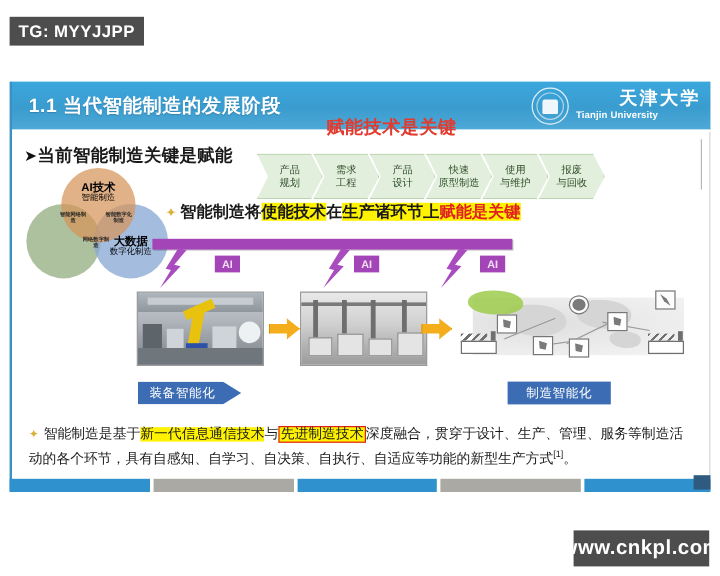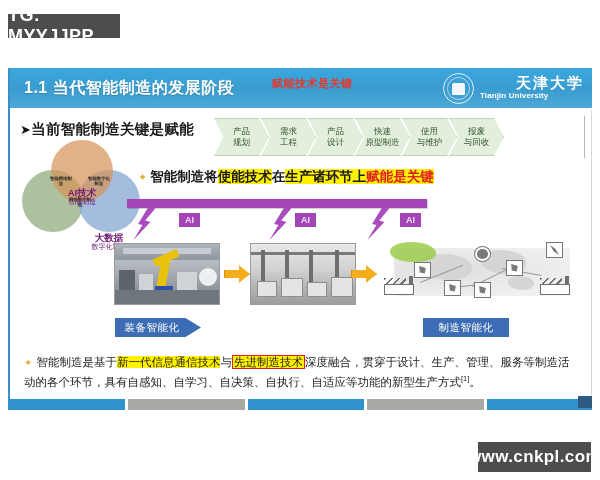--- a/index.html
+++ b/index.html
@@ -13,21 +13,21 @@
 
   
   .wm {
     position: absolute;
     background: #4d4d4d;
     color: #ffffff;
     font-weight: bold;
     display: flex; align-items: center; justify-content: center;
     letter-spacing: .4px;
   }
-  #wm-top { left: 8px; top: 14px; width: 112px; height: 24px; font-size: 18px; }
+  #wm-top { left: 8px; top: 14px; width: 112px; height: 24px; font-size: 14px; }
   #wm-bottom { left: 478px; top: 442px; width: 113px; height: 30px; font-size: 17px; }
 
   
   #slide {
     position: absolute; left: 8px; top: 68px; width: 584px; height: 341px;
     background: #ffffff;
     border-left: 2px solid #3a8fc4;
     border-right: 1px solid #d8d8d8;
   }
 
@@ -36,22 +36,22 @@
     position: absolute; left: 0; top: 0; width: 582px; height: 42px;
     background: linear-gradient(180deg, #3ba7dd 0%, #3a9ccf 55%, #4ea9d6 100%);
     border-bottom: 2px solid #ffffff;
   }
   #slide-title {
     position: absolute; left: 14px; top: 10px;
     color: #ffffff; font-size: 16px; font-weight: bold; letter-spacing: .5px;
     text-shadow: 0 1px 1px rgba(0,0,0,.18);
   }
   #slide-subtitle {
-    position: absolute; left: 262px; top: 8px;
-    color: #e33a2e; font-size: 11px; font-weight: bold; letter-spacing: .5px;
+    position: absolute; left: 262px; top: 29px;
+    color: #e33a2e; font-size: 15px; font-weight: bold; letter-spacing: .5px;
   }
   #univ-logo { position: absolute; right: 8px; top: 5px; display: flex; align-items: center; gap: 6px; }
   .seal {
     width: 31px; height: 31px; border-radius: 50%;
     border: 1.4px solid rgba(255,255,255,.85);
     display: flex; align-items: center; justify-content: center;
     position: relative;
   }
   .seal::before {
     content: ""; position: absolute; left: 3px; top: 3px; right: 3px; bottom: 3px;
@@ -59,21 +59,21 @@
   }
   .seal-inner {
     width: 13px; height: 12px; background: rgba(255,255,255,.92);
     border-radius: 2px 2px 1px 1px;
   }
   .univ-text { color: #fff; line-height: 1.05; }
   .univ-cn { font-size: 15px; font-weight: bold; letter-spacing: 2px; font-family: "Liberation Serif", "DejaVu Serif", serif; margin-left: 36px; }
   .univ-en { font-size: 8px; font-weight: bold; letter-spacing: .1px; }
 
   
-  #process { position: absolute; left: 204px; top: 50px; height: 38px; display: flex; align-items: flex-end; }
+  #process { position: absolute; left: 204px; top: 60px; height: 38px; display: flex; align-items: flex-end; }
   .chev {
     position: relative; height: 38px; width: 55px;
     background: #e3efdd; border: 1px solid #b9d4ae;
     display: flex; flex-direction: column; align-items: center; justify-content: center;
     color: #2f4f2a; font-size: 8.5px; line-height: 1.25; text-align: center;
     clip-path: polygon(0 0, 82% 0, 100% 50%, 82% 100%, 0 100%, 17% 50%);
     margin-right: -8px;
   }
   .chev.hl { background: #cfe4c5; }
   #process-divider { position: absolute; left: 574px; top: 48px; width: 1px; height: 42px; background: #b7b7b7; }
@@ -84,21 +84,21 @@
     font-size: 14.5px; font-weight: bold; color: #1a1a1a; letter-spacing: .3px;
   }
   .arrow-bullet { color: #111; font-size: 13px; }
 
   
   #venn { position: absolute; left: 10px; top: 72px; width: 122px; height: 92px; }
   .circ { position: absolute; border-radius: 50%; }
   #c-ai   { left: 31px; top: 0px;  width: 62px; height: 62px; background: rgba(214,147,90,.72); }
   #c-iot  { left: 2px;  top: 30px; width: 62px; height: 62px; background: rgba(150,175,132,.78); }
   #c-bd   { left: 58px; top: 30px; width: 62px; height: 62px; background: rgba(139,170,214,.78); }
-  .venn-lab { position: absolute; text-align: center; color: #701a75; line-height: 1.2; width: 62px; margin-top: 36px; }
+  .venn-lab { position: absolute; text-align: center; color: #000000; line-height: 1.2; width: 62px; }
   .venn-lab .t1 { font-size: 9.5px; font-weight: bold; display: block; }
   .venn-lab .t2 { font-size: 7px; display: block; }
   #lab-ai  { left: 31px; top: 11px; }
   #lab-iot { left: 0px;  top: 56px; }
   #lab-bd  { left: 58px; top: 56px; }
   .ovl { position: absolute; text-align: center; font-size: 4.4px; color: #2b2b26; line-height: 1.15; width: 26px; font-weight: bold; }
   #ovl-l { left: 28px; top: 36px; }
   #ovl-r { left: 66px; top: 36px; }
   #ovl-c { left: 47px; top: 57px; }
 

